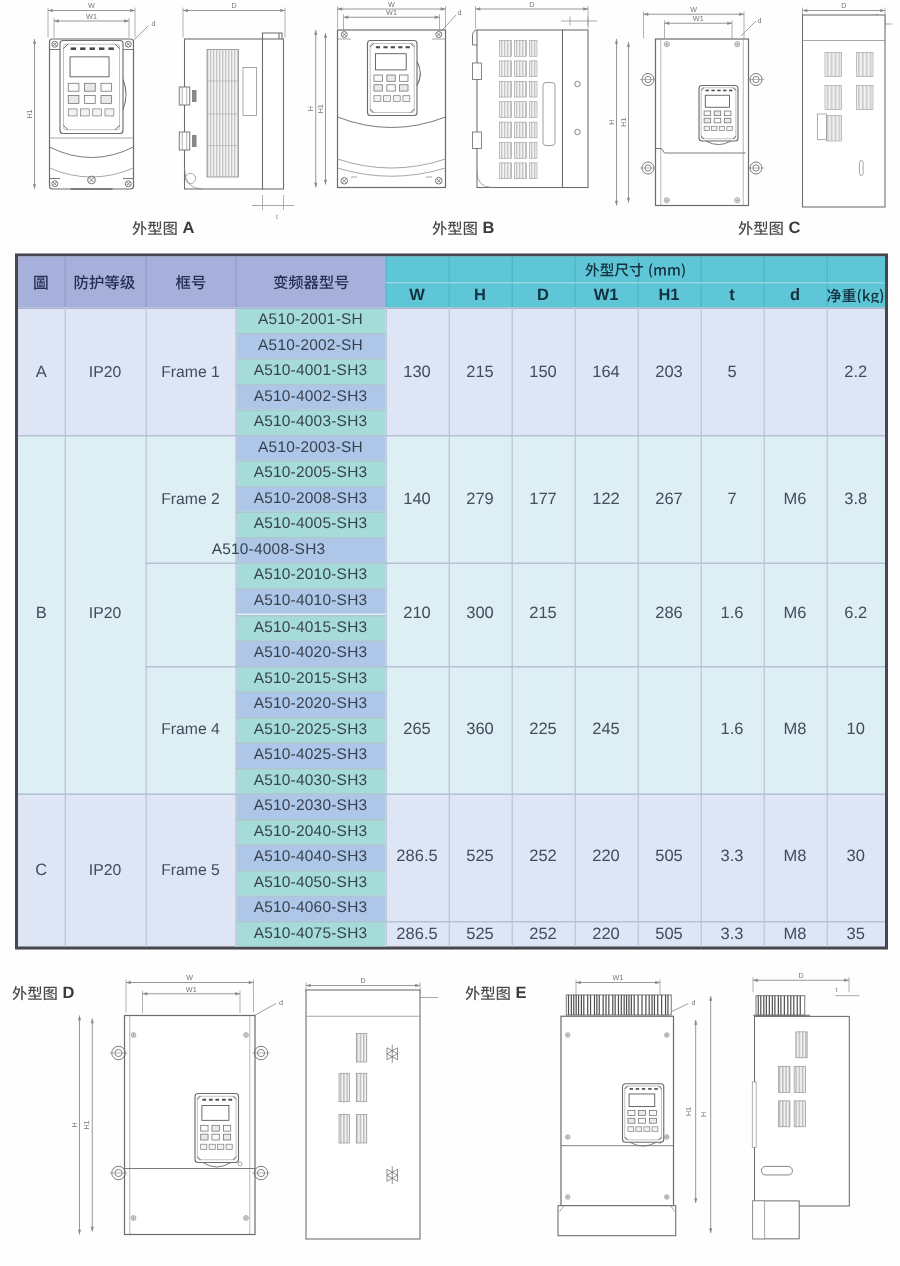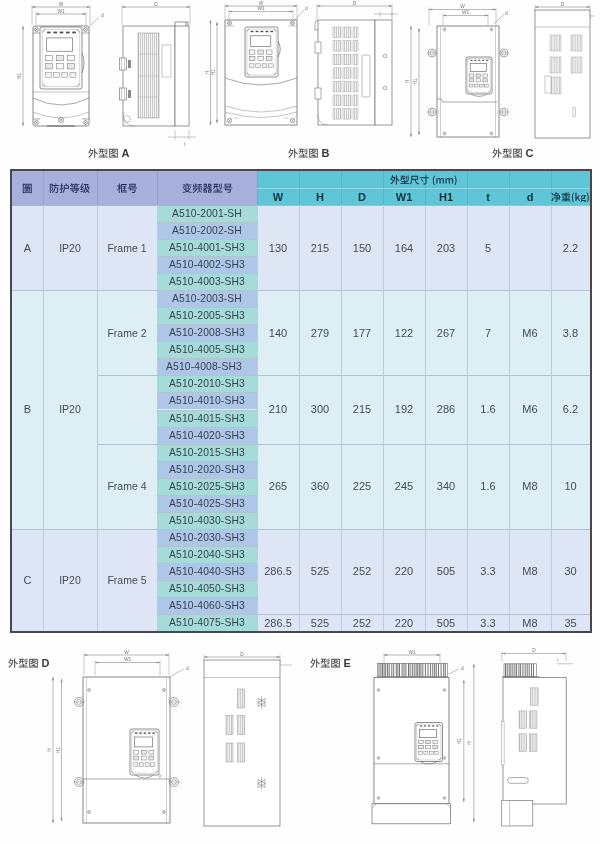--- a/index.html
+++ b/index.html
@@ -419,21 +419,21 @@
 <div class="abs" style="left:85px;top:357.8px;width:60px;height:102.2px;display:flex;align-items:center;justify-content:center;font-size:10.5px;color:#414c5c">Frame 5</div>
 <div class="abs" style="left:145px;top:34.0px;width:100px;height:17.0px;display:flex;align-items:center;justify-content:center;font-size:10.3px;color:#37424e;letter-spacing:0.15px">A510-2001-SH</div>
 <div class="abs" style="left:145px;top:51.0px;width:100px;height:17.0px;display:flex;align-items:center;justify-content:center;font-size:10.3px;color:#37424e;letter-spacing:0.15px">A510-2002-SH</div>
 <div class="abs" style="left:145px;top:68.1px;width:100px;height:17.0px;display:flex;align-items:center;justify-content:center;font-size:10.3px;color:#37424e;letter-spacing:0.15px">A510-4001-SH3</div>
 <div class="abs" style="left:145px;top:85.1px;width:100px;height:17.0px;display:flex;align-items:center;justify-content:center;font-size:10.3px;color:#37424e;letter-spacing:0.15px">A510-4002-SH3</div>
 <div class="abs" style="left:145px;top:102.2px;width:100px;height:17.0px;display:flex;align-items:center;justify-content:center;font-size:10.3px;color:#37424e;letter-spacing:0.15px">A510-4003-SH3</div>
 <div class="abs" style="left:145px;top:119.2px;width:100px;height:17.0px;display:flex;align-items:center;justify-content:center;font-size:10.3px;color:#37424e;letter-spacing:0.15px">A510-2003-SH</div>
 <div class="abs" style="left:145px;top:136.2px;width:100px;height:17.0px;display:flex;align-items:center;justify-content:center;font-size:10.3px;color:#37424e;letter-spacing:0.15px">A510-2005-SH3</div>
 <div class="abs" style="left:145px;top:153.3px;width:100px;height:17.0px;display:flex;align-items:center;justify-content:center;font-size:10.3px;color:#37424e;letter-spacing:0.15px">A510-2008-SH3</div>
 <div class="abs" style="left:145px;top:170.3px;width:100px;height:17.0px;display:flex;align-items:center;justify-content:center;font-size:10.3px;color:#37424e;letter-spacing:0.15px">A510-4005-SH3</div>
-<div class="abs" style="left:154px;top:187.4px;width:76px;height:17.0px;display:flex;align-items:center;justify-content:center;font-size:10.3px;color:#37424e;letter-spacing:0.15px">A510-4008-SH3</div>
+<div class="abs" style="left:129px;top:187.4px;width:76px;height:17.0px;display:flex;align-items:center;justify-content:center;font-size:10.3px;color:#37424e;letter-spacing:0.15px">A510-4008-SH3</div>
 <div class="abs" style="left:145px;top:204.4px;width:100px;height:17.0px;display:flex;align-items:center;justify-content:center;font-size:10.3px;color:#37424e;letter-spacing:0.15px">A510-2010-SH3</div>
 <div class="abs" style="left:145px;top:221.4px;width:100px;height:17.0px;display:flex;align-items:center;justify-content:center;font-size:10.3px;color:#37424e;letter-spacing:0.15px">A510-4010-SH3</div>
 <div class="abs" style="left:145px;top:238.5px;width:100px;height:17.0px;display:flex;align-items:center;justify-content:center;font-size:10.3px;color:#37424e;letter-spacing:0.15px">A510-4015-SH3</div>
 <div class="abs" style="left:145px;top:255.5px;width:100px;height:17.0px;display:flex;align-items:center;justify-content:center;font-size:10.3px;color:#37424e;letter-spacing:0.15px">A510-4020-SH3</div>
 <div class="abs" style="left:145px;top:272.6px;width:100px;height:17.0px;display:flex;align-items:center;justify-content:center;font-size:10.3px;color:#37424e;letter-spacing:0.15px">A510-2015-SH3</div>
 <div class="abs" style="left:145px;top:289.6px;width:100px;height:17.0px;display:flex;align-items:center;justify-content:center;font-size:10.3px;color:#37424e;letter-spacing:0.15px">A510-2020-SH3</div>
 <div class="abs" style="left:145px;top:306.6px;width:100px;height:17.0px;display:flex;align-items:center;justify-content:center;font-size:10.3px;color:#37424e;letter-spacing:0.15px">A510-2025-SH3</div>
 <div class="abs" style="left:145px;top:323.7px;width:100px;height:17.0px;display:flex;align-items:center;justify-content:center;font-size:10.3px;color:#37424e;letter-spacing:0.15px">A510-4025-SH3</div>
 <div class="abs" style="left:145px;top:340.7px;width:100px;height:17.0px;display:flex;align-items:center;justify-content:center;font-size:10.3px;color:#37424e;letter-spacing:0.15px">A510-4030-SH3</div>
 <div class="abs" style="left:145px;top:357.8px;width:100px;height:17.0px;display:flex;align-items:center;justify-content:center;font-size:10.3px;color:#37424e;letter-spacing:0.15px">A510-2030-SH3</div>
@@ -453,30 +453,28 @@
 <div class="abs" style="left:287px;top:119.2px;width:42px;height:85.2px;display:flex;align-items:center;justify-content:center;font-size:11px;color:#414c5c">279</div>
 <div class="abs" style="left:329px;top:119.2px;width:42px;height:85.2px;display:flex;align-items:center;justify-content:center;font-size:11px;color:#414c5c">177</div>
 <div class="abs" style="left:371px;top:119.2px;width:42px;height:85.2px;display:flex;align-items:center;justify-content:center;font-size:11px;color:#414c5c">122</div>
 <div class="abs" style="left:413px;top:119.2px;width:42px;height:85.2px;display:flex;align-items:center;justify-content:center;font-size:11px;color:#414c5c">267</div>
 <div class="abs" style="left:455px;top:119.2px;width:42px;height:85.2px;display:flex;align-items:center;justify-content:center;font-size:11px;color:#414c5c">7</div>
 <div class="abs" style="left:497px;top:119.2px;width:42px;height:85.2px;display:flex;align-items:center;justify-content:center;font-size:11px;color:#414c5c">M6</div>
 <div class="abs" style="left:539px;top:119.2px;width:39px;height:85.2px;display:flex;align-items:center;justify-content:center;font-size:11px;color:#414c5c">3.8</div>
 <div class="abs" style="left:245px;top:204.4px;width:42px;height:68.2px;display:flex;align-items:center;justify-content:center;font-size:11px;color:#414c5c">210</div>
 <div class="abs" style="left:287px;top:204.4px;width:42px;height:68.2px;display:flex;align-items:center;justify-content:center;font-size:11px;color:#414c5c">300</div>
 <div class="abs" style="left:329px;top:204.4px;width:42px;height:68.2px;display:flex;align-items:center;justify-content:center;font-size:11px;color:#414c5c">215</div>
-<div class="abs" style="left:371px;top:204.4px;width:42px;height:68.2px;display:flex;align-items:center;justify-content:center;font-size:11px;color:#414c5c">192</div>
 <div class="abs" style="left:413px;top:204.4px;width:42px;height:68.2px;display:flex;align-items:center;justify-content:center;font-size:11px;color:#414c5c">286</div>
 <div class="abs" style="left:455px;top:204.4px;width:42px;height:68.2px;display:flex;align-items:center;justify-content:center;font-size:11px;color:#414c5c">1.6</div>
 <div class="abs" style="left:497px;top:204.4px;width:42px;height:68.2px;display:flex;align-items:center;justify-content:center;font-size:11px;color:#414c5c">M6</div>
 <div class="abs" style="left:539px;top:204.4px;width:39px;height:68.2px;display:flex;align-items:center;justify-content:center;font-size:11px;color:#414c5c">6.2</div>
 <div class="abs" style="left:245px;top:272.6px;width:42px;height:85.2px;display:flex;align-items:center;justify-content:center;font-size:11px;color:#414c5c">265</div>
 <div class="abs" style="left:287px;top:272.6px;width:42px;height:85.2px;display:flex;align-items:center;justify-content:center;font-size:11px;color:#414c5c">360</div>
 <div class="abs" style="left:329px;top:272.6px;width:42px;height:85.2px;display:flex;align-items:center;justify-content:center;font-size:11px;color:#414c5c">225</div>
 <div class="abs" style="left:371px;top:272.6px;width:42px;height:85.2px;display:flex;align-items:center;justify-content:center;font-size:11px;color:#414c5c">245</div>
-<div class="abs" style="left:413px;top:272.6px;width:42px;height:85.2px;display:flex;align-items:center;justify-content:center;font-size:11px;color:#414c5c">340</div>
 <div class="abs" style="left:455px;top:272.6px;width:42px;height:85.2px;display:flex;align-items:center;justify-content:center;font-size:11px;color:#414c5c">1.6</div>
 <div class="abs" style="left:497px;top:272.6px;width:42px;height:85.2px;display:flex;align-items:center;justify-content:center;font-size:11px;color:#414c5c">M8</div>
 <div class="abs" style="left:539px;top:272.6px;width:39px;height:85.2px;display:flex;align-items:center;justify-content:center;font-size:11px;color:#414c5c">10</div>
 <div class="abs" style="left:245px;top:357.8px;width:42px;height:85.2px;display:flex;align-items:center;justify-content:center;font-size:11px;color:#414c5c">286.5</div>
 <div class="abs" style="left:287px;top:357.8px;width:42px;height:85.2px;display:flex;align-items:center;justify-content:center;font-size:11px;color:#414c5c">525</div>
 <div class="abs" style="left:329px;top:357.8px;width:42px;height:85.2px;display:flex;align-items:center;justify-content:center;font-size:11px;color:#414c5c">252</div>
 <div class="abs" style="left:371px;top:357.8px;width:42px;height:85.2px;display:flex;align-items:center;justify-content:center;font-size:11px;color:#414c5c">220</div>
 <div class="abs" style="left:413px;top:357.8px;width:42px;height:85.2px;display:flex;align-items:center;justify-content:center;font-size:11px;color:#414c5c">505</div>
 <div class="abs" style="left:455px;top:357.8px;width:42px;height:85.2px;display:flex;align-items:center;justify-content:center;font-size:11px;color:#414c5c">3.3</div>
 <div class="abs" style="left:497px;top:357.8px;width:42px;height:85.2px;display:flex;align-items:center;justify-content:center;font-size:11px;color:#414c5c">M8</div>

